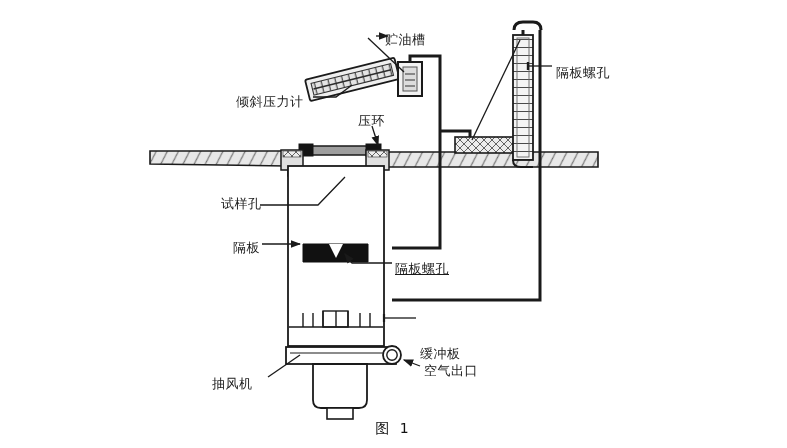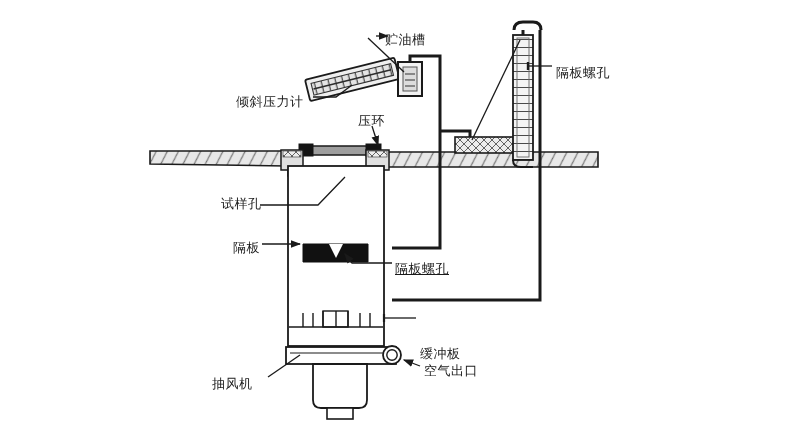--- a/index.html
+++ b/index.html
@@ -219,14 +219,15 @@
   <div class="lbl" style="left:233px; top:241px;">隔板</div>
 
   <div class="lbl" style="left:395px; top:262px;text-decoration:underline;">隔板螺孔</div>
 
   <div class="lbl" style="left:420px; top:316px;margin-top:31px;">缓冲板</div>
 
   <div class="lbl" style="left:212px; top:377px;">抽风机</div>
 
   <div class="lbl" style="left:424px; top:364px;">空气出口</div>
 
+  <div id="figure-caption">图 1</div>
 
 </div>
 
 </body></html>

